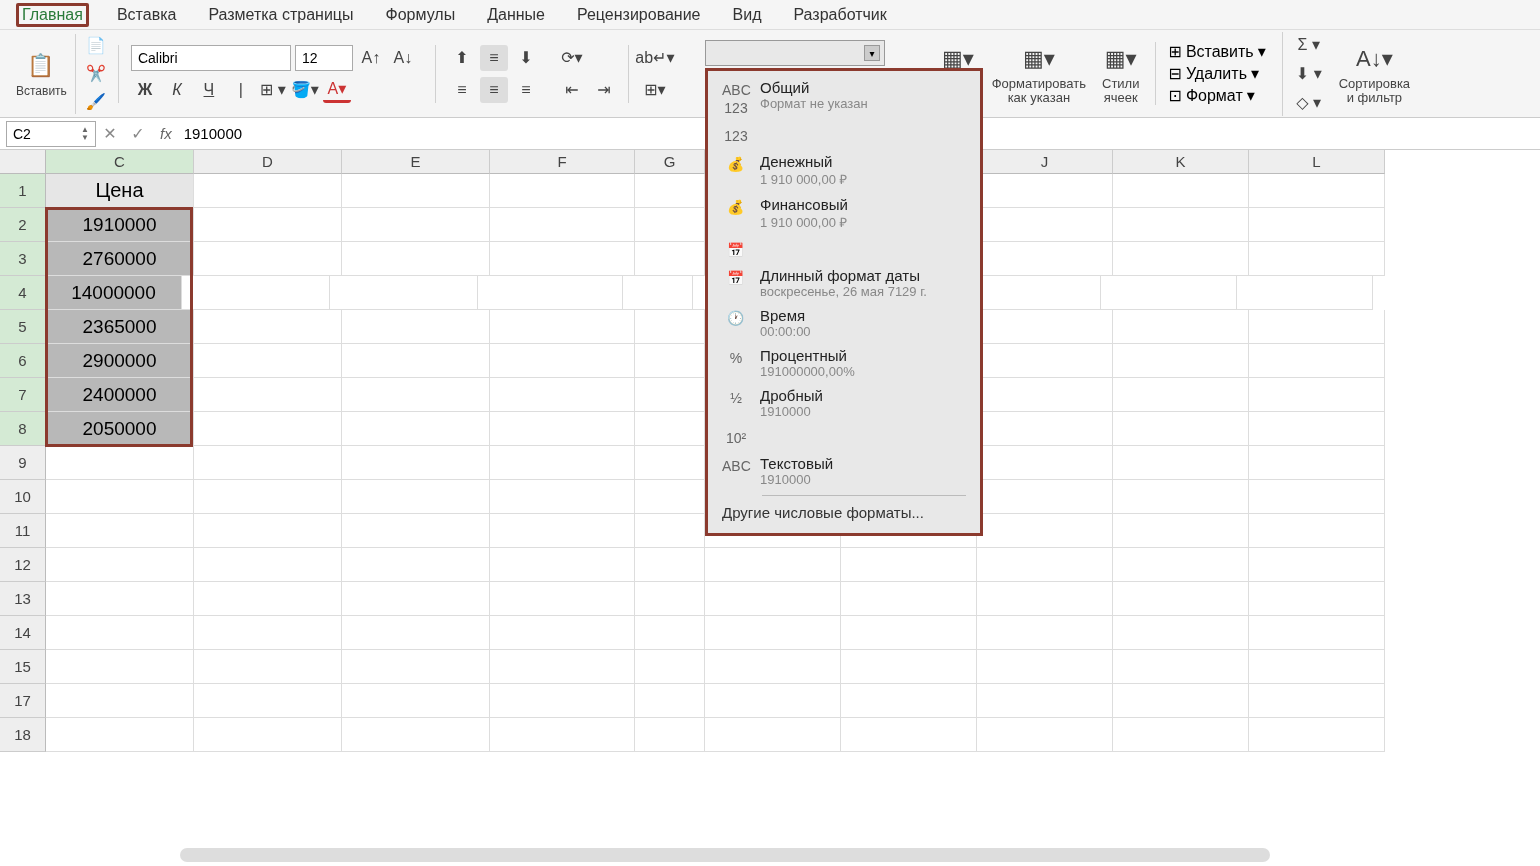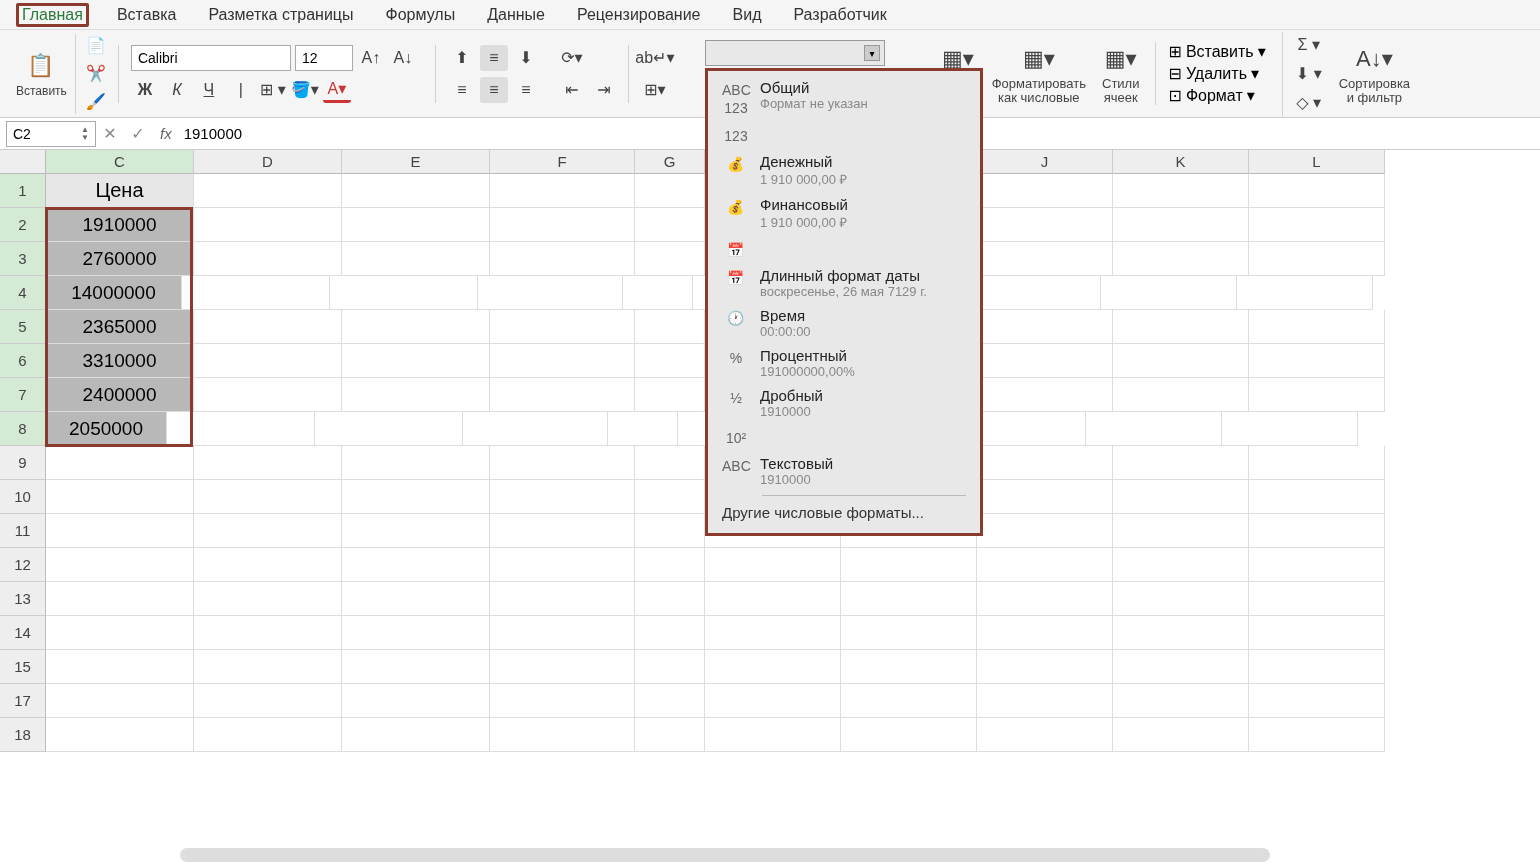--- a/index.html
+++ b/index.html
@@ -127,21 +127,21 @@
     <div class="num-format-arrow">▾</div>
   </div>
 
   <div style="position:absolute;left:940px;display:flex;gap:16px;align-items:center">
     <div class="ribbon-btn-lg">
       <div class="icon-box">▦▾</div>
       <div class="ribbon-lbl"><span>ое</span><br><span>вание</span></div>
     </div>
     <div class="ribbon-btn-lg">
       <div class="icon-box">▦▾</div>
-      <div class="ribbon-lbl"><span>Форматировать</span><br><span>как числовые</span></div>
+      <div class="ribbon-lbl"><span>Форматировать</span><br><span>как указан</span></div>
     </div>
     <div class="ribbon-btn-lg">
       <div class="icon-box">▦▾</div>
       <div class="ribbon-lbl"><span>Стили</span><br><span>ячеек</span></div>
     </div>
     <div style="display:flex;flex-direction:column;gap:3px;border-left:1px solid #d0d0d0;padding-left:12px">
       <div class="ribbon-row">
           <span>⊞</span> 
           <span>Вставить</span> 
           <span>▾</span>
@@ -254,21 +254,21 @@
       <div class="cell" style="width:145px"></div>
       <div class="cell" style="width:70px"></div>
       <div class="cell" style="width:136px"></div>
       <div class="cell" style="width:136px"></div>
       <div class="cell" style="width:136px"></div>
       <div class="cell" style="width:136px"></div>
       <div class="cell" style="width:136px"></div>
     </div>
     <div class="row">
       <div class="rowh sel">6</div>
-      <div class="cell sel-cell" style="width:148px">3310000</div>
+      <div class="cell sel-cell" style="width:148px">2900000</div>
       <div class="cell" style="width:148px"></div>
       <div class="cell" style="width:148px"></div>
       <div class="cell" style="width:145px"></div>
       <div class="cell" style="width:70px"></div>
       <div class="cell" style="width:136px"></div>
       <div class="cell" style="width:136px"></div>
       <div class="cell" style="width:136px"></div>
       <div class="cell" style="width:136px"></div>
       <div class="cell" style="width:136px"></div>
     </div>
@@ -280,21 +280,21 @@
       <div class="cell" style="width:145px"></div>
       <div class="cell" style="width:70px"></div>
       <div class="cell" style="width:136px"></div>
       <div class="cell" style="width:136px"></div>
       <div class="cell" style="width:136px"></div>
       <div class="cell" style="width:136px"></div>
       <div class="cell" style="width:136px"></div>
     </div>
     <div class="row">
       <div class="rowh sel">8</div>
-      <div class="cell sel-cell" style="width:121px">2050000</div>
+      <div class="cell sel-cell" style="width:148px">2050000</div>
       <div class="cell" style="width:148px"></div>
       <div class="cell" style="width:148px"></div>
       <div class="cell" style="width:145px"></div>
       <div class="cell" style="width:70px"></div>
       <div class="cell" style="width:136px"></div>
       <div class="cell" style="width:136px"></div>
       <div class="cell" style="width:136px"></div>
       <div class="cell" style="width:136px"></div>
       <div class="cell" style="width:136px"></div>
     </div>

